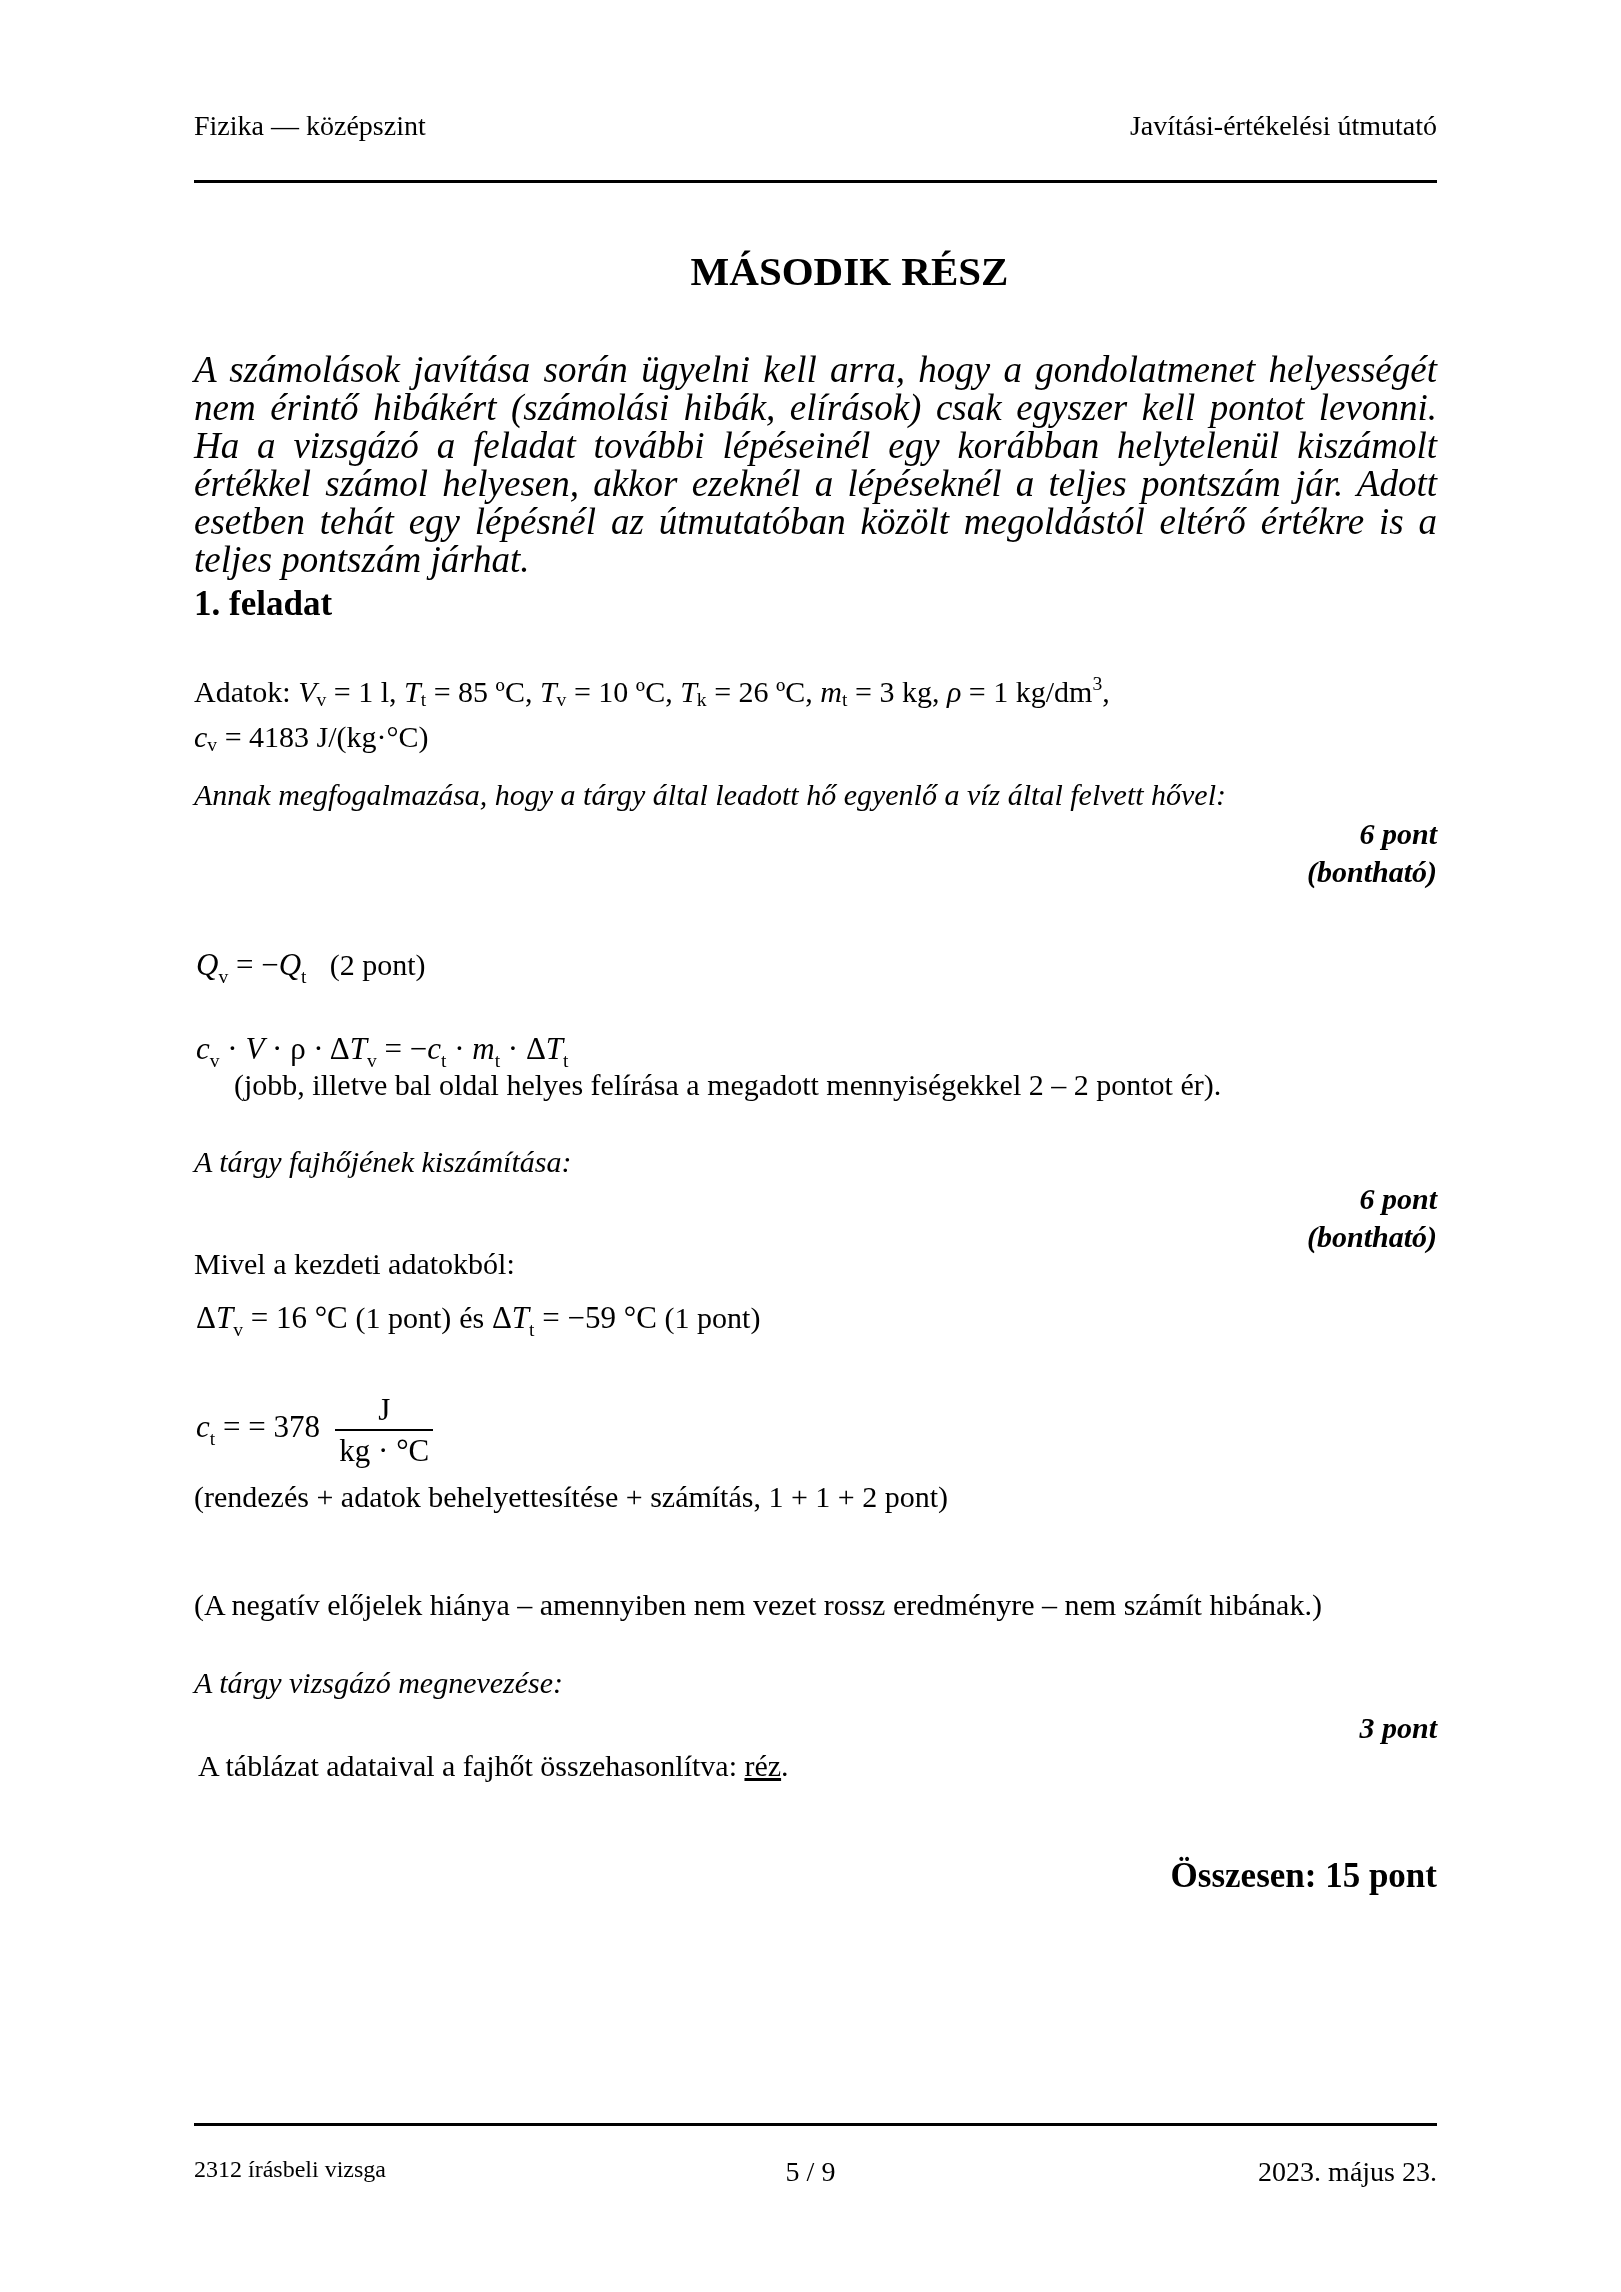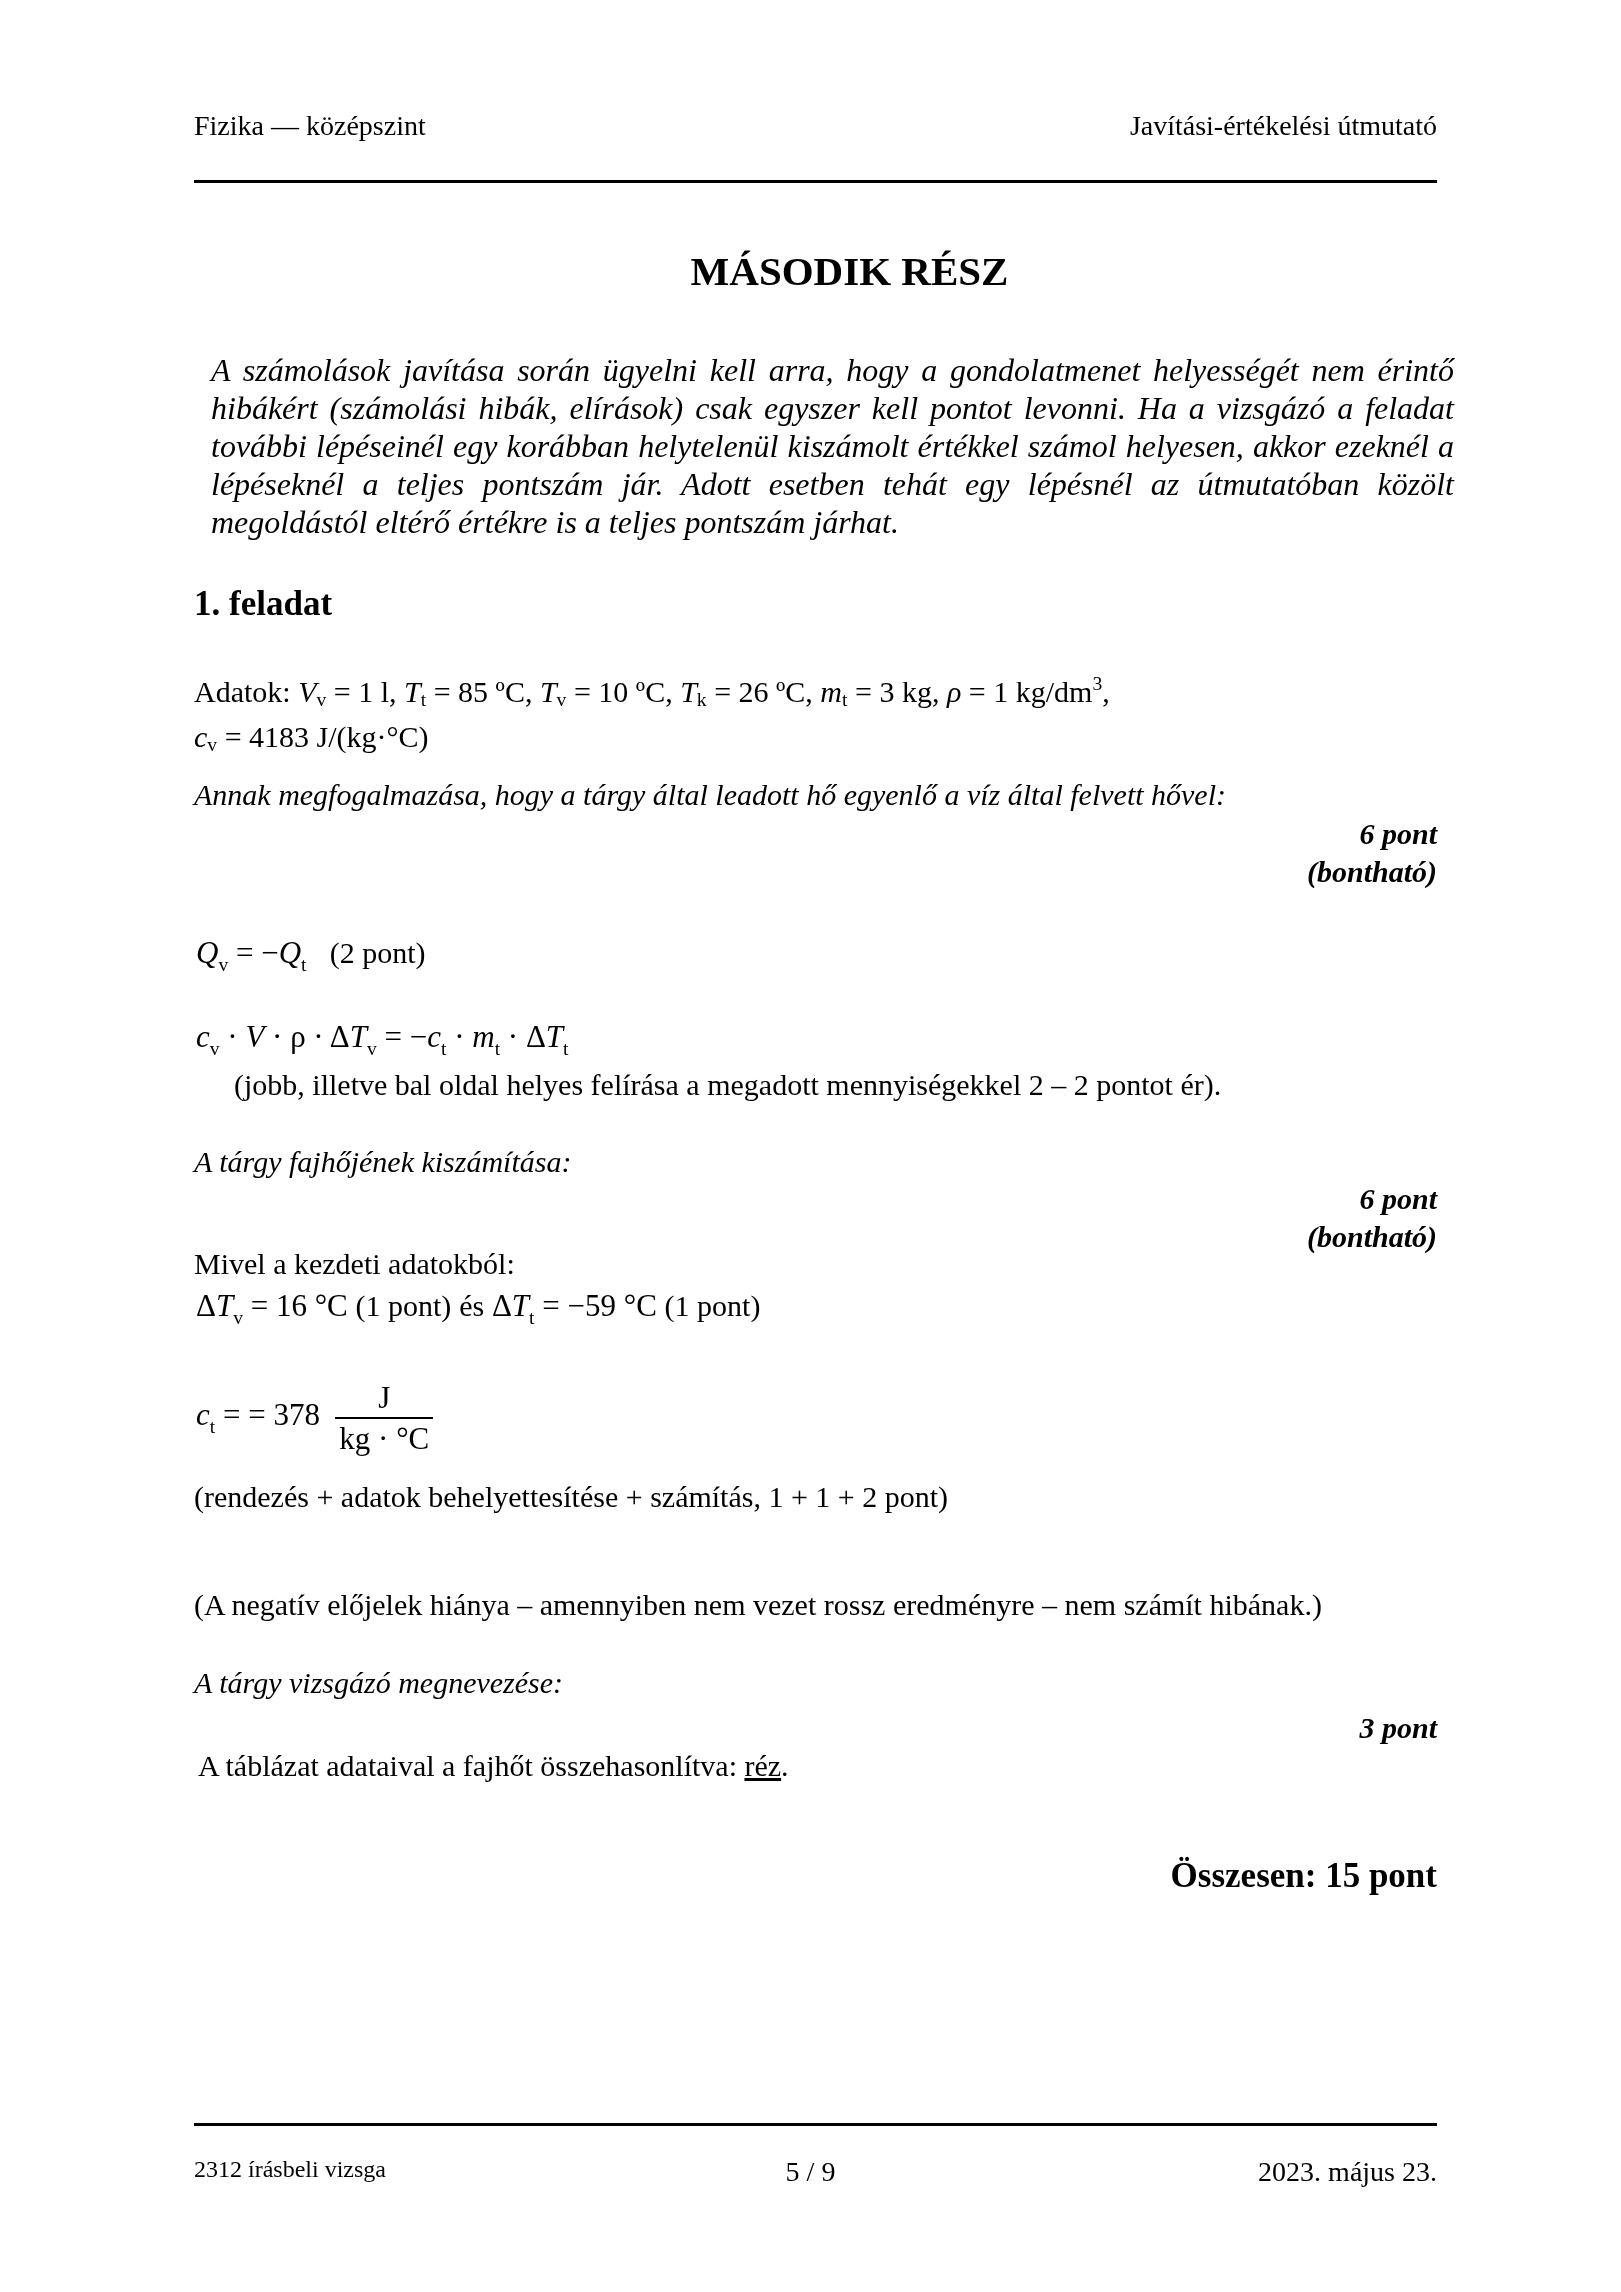--- a/index.html
+++ b/index.html
@@ -8,29 +8,29 @@
       font-family: "Liberation Serif", "DejaVu Serif", serif;
       color: #000; font-size: 30px;
     }
     .abs { position: absolute; }
     .header-left { left: 194px; top: 110px; font-size: 28px; }
     .header-right { right: 184px; top: 110px; font-size: 28px; }
     .rule { left: 194px; width: 1243px; height: 2.9px; background: #000; }
     .rule.top { top: 180px; }
     .rule.bottom { top: 2123px; }
     .title { left: 0; width: 1621px; top: 247px; text-align: center; font-weight: bold; font-size: 41px; padding-left: 39px; }
-    .intro { left: 194px; width: 1243px; top: 351px; font-style: italic; font-size: 32px; line-height: 38px; text-align: justify; margin-left: 17px; }
+    .intro { left: 194px; width: 1243px; top: 351px; font-style: italic; font-size: 37px; line-height: 38px; text-align: justify; }
     .task-heading { left: 194px; top: 584px; font-weight: bold; font-size: 35px; }
     .adatok { left: 194px; top: 665px; line-height: 37px; }
     .adatok .sub { font-size: 19.6px; vertical-align: -3.9px; }
     .adatok .sup { font-size: 19.6px; vertical-align: 11.8px; }
     .adatok i { font-style: italic; }
     .italic-line { left: 194px; font-style: italic; }
     .points { right: 184px; text-align: right; font-weight: bold; font-style: italic; line-height: 38px; }
-    .eq { left: 196px; font-size: 31px; }
+    .eq { left: 196px; font-size: 31px; margin-top: 12px; }
     .eq i { font-style: italic; }
     .eq .s { font-size: 19.6px; vertical-align: -7.8px; font-style: normal; }
     .plain { left: 194px; }
     .frac { display: inline-block; vertical-align: middle; text-align: center; }
     .frac .num { display: block; padding: 0 3.9px; border-bottom: 2px solid #000; line-height: 39px; }
     .frac .den { display: block; padding: 0 3.9px; line-height: 39px; }
     .underline { text-decoration: underline; }
     .total { right: 184px; top: 1856px; font-weight: bold; font-size: 35px; }
     .footer-left { left: 194px; top: 2156px; font-size: 24px; }
     .footer-center { left: 0; width: 1621px; text-align: center; top: 2156px; font-size: 28px; }

